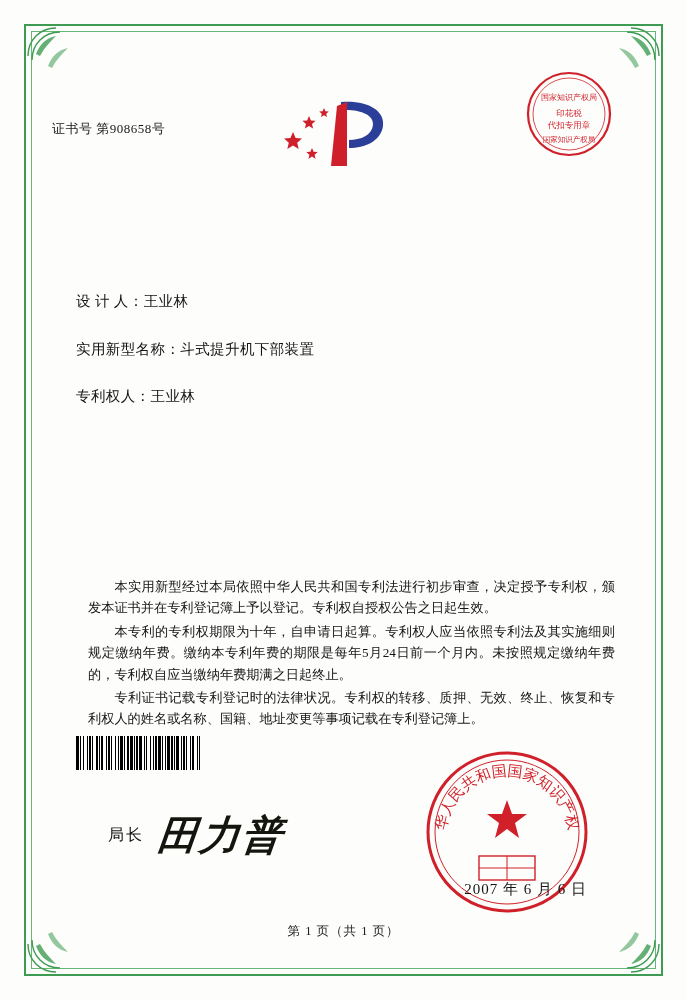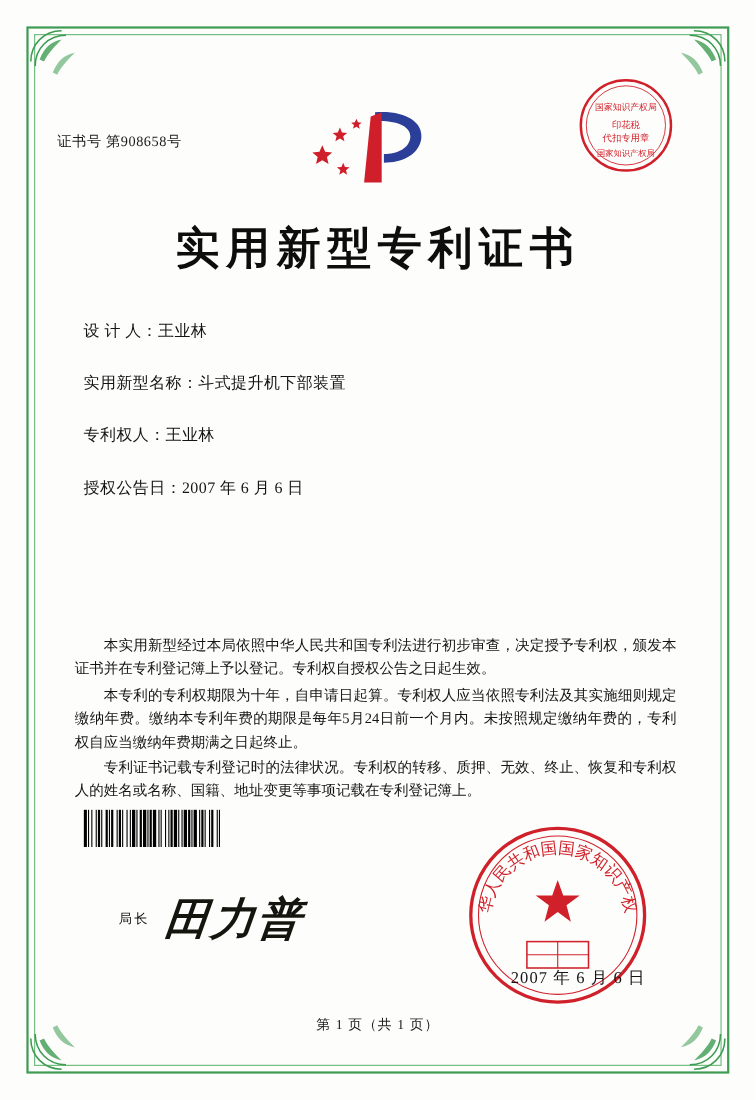--- a/index.html
+++ b/index.html
@@ -123,21 +123,21 @@
     display: inline-block;
     letter-spacing: 0.4px;
   }
   .field .value {
     display: inline-block;
     letter-spacing: 0.4px;
   }
 
   .body-text {
     position: absolute;
-    left: 20px;
+    left: 40px;
     right: 24px;
     top: 528px;
     font-size: 13.2px;
     line-height: 1.62;
     color: #141414;
     text-align: justify;
   }
   .body-text p {
     margin: 0 0 2px 0;
     text-indent: 2em;
@@ -162,21 +162,21 @@
 
   
   .sig-row {
     position: absolute;
     left: 60px;
     top: 760px;
     display: flex;
     align-items: center;
   }
   .sig-label {
-    font-size: 12px;
+    font-size: 16px;
     letter-spacing: 2px;
     margin-right: 14px;
     color: #111;
   }
   .sig-script {
     font-family: "Liberation Serif", serif;
     font-size: 40px;
     font-style: italic;
     font-weight: bold;
     letter-spacing: 2px;
@@ -280,34 +280,30 @@
       <svg viewBox="0 0 88 88">
         <circle cx="44" cy="44" r="41" fill="none" stroke="#d0202a" stroke-width="2.2"></circle>
         <circle cx="44" cy="44" r="36" fill="none" stroke="#d0202a" stroke-width="0.8"></circle>
         <text x="44" y="30" text-anchor="middle" font-size="8" fill="#d0202a" font-family="Liberation Serif, serif">国家知识产权局</text>
         <text x="44" y="46" text-anchor="middle" font-size="8.5" fill="#d0202a" font-family="Liberation Serif, serif">印花税</text>
         <text x="44" y="58" text-anchor="middle" font-size="8.5" fill="#d0202a" font-family="Liberation Serif, serif">代扣专用章</text>
         <text x="44" y="72" text-anchor="middle" font-size="7.5" fill="#d0202a" font-family="Liberation Serif, serif">国家知识产权局</text>
       </svg>
     </div>
 
-    <div class="title">实用新型专利证书</div>
 
     <div class="fields">
       <div class="field">
         <span class="label">设  计  人：</span><span class="value">王业林</span>
       </div>
       <div class="field">
         <span class="label">实用新型名称：</span><span class="value">斗式提升机下部装置</span>
       </div>
       <div class="field">
         <span class="label">专利权人：</span><span class="value">王业林</span>
-      </div>
-      <div class="field">
-        <span class="label">授权公告日：</span><span class="value">2007 年 6 月 6 日</span>
       </div>
     </div>
 
     <div class="body-text">
       <p>本实用新型经过本局依照中华人民共和国专利法进行初步审查，决定授予专利权，颁发本证书并在专利登记簿上予以登记。专利权自授权公告之日起生效。</p>
       <p>本专利的专利权期限为十年，自申请日起算。专利权人应当依照专利法及其实施细则规定缴纳年费。缴纳本专利年费的期限是每年5月24日前一个月内。未按照规定缴纳年费的，专利权自应当缴纳年费期满之日起终止。</p>
       <p>专利证书记载专利登记时的法律状况。专利权的转移、质押、无效、终止、恢复和专利权人的姓名或名称、国籍、地址变更等事项记载在专利登记簿上。</p>
     </div>
 
     <div class="barcode" id="barcode">

